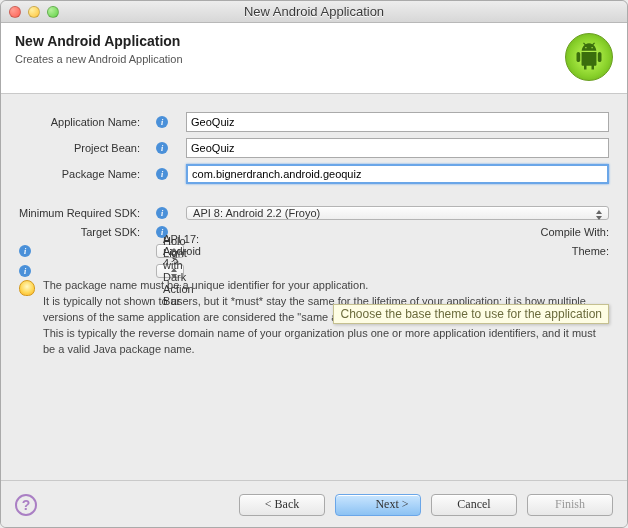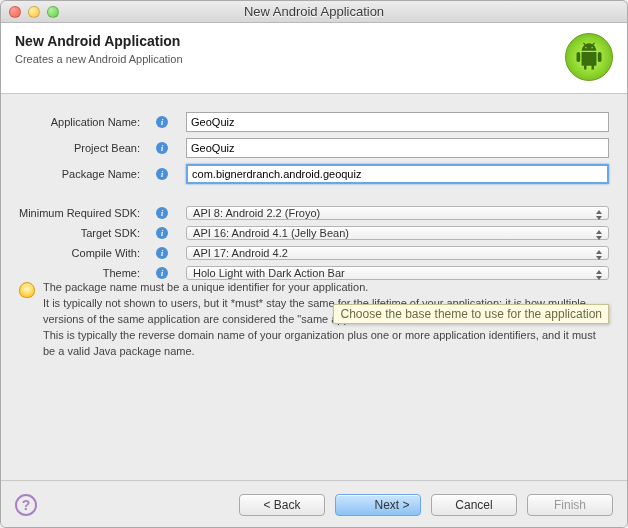--- a/index.html
+++ b/index.html
@@ -142,20 +142,21 @@
   .buttons { display: flex; gap: 10px; }
   .btn {
     min-width: 86px; height: 22px;
     border: 1px solid #a9a9a9;
     border-radius: 4px;
     background: linear-gradient(#fcfcfc, #e8e8e8);
     font-size: 12px;
     color: #333;
     display: inline-flex; align-items: center; justify-content: center;
     box-shadow: 0 1px 0 #fff inset;
+    font-family: Liberation Serif, serif;
   }
   .btn.primary {
     background: linear-gradient(#cae6ff, #8cc2f3);
     border-color: #6aa6e8;
     padding-left: 28px;
   }
   .btn.disabled { color: #999; }
 </style>
 </head>
 <body>
@@ -204,27 +205,20 @@
     <div class="select">
       <span>API 8: Android 2.2 (Froyo)</span>
       <span class="caret">
           <span class="up"></span>
           <span class="down"></span>
         </span>
     </div>
 
     <span class="label">Target SDK:</span>
     <span class="info-icon">i</span>
-    <div class="select">
-      <span>API 16: Android 4.1 (Jelly Bean)</span>
-      <span class="caret">
-          <span class="up"></span>
-          <span class="down"></span>
-        </span>
-    </div>
 
     <span class="label">Compile With:</span>
     <span class="info-icon">i</span>
     <div class="select">
       <span>API 17: Android 4.2</span>
       <span class="caret">
           <span class="up"></span>
           <span class="down"></span>
         </span>
     </div>

